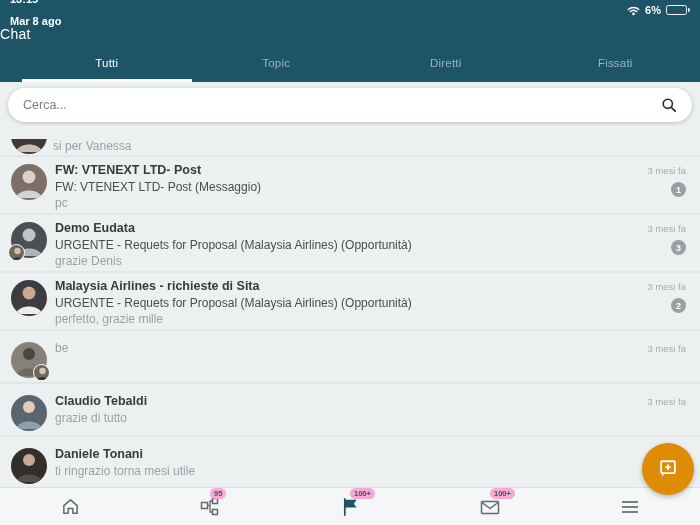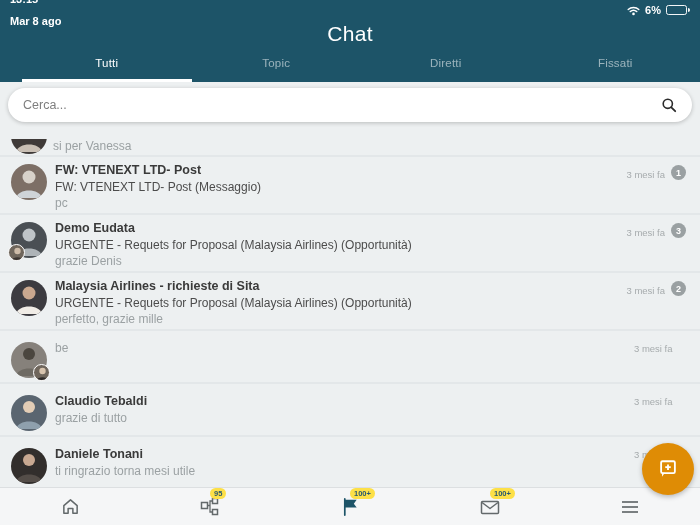--- a/index.html
+++ b/index.html
@@ -14,21 +14,21 @@
   .statusbar {
     height:20px; display:flex; justify-content:space-between; align-items:center;
     padding:0 10px; color:#fff; font-size:11px; font-weight:700;
   }
   .sb-left { display:flex; gap:10px;flex-direction:column; }
   .sb-right { display:flex; align-items:center; gap:5px; }
   .battery { display:flex; align-items:center; }
   .batt-body { width:21px; height:10px; border:1px solid rgba(255,255,255,.95); border-radius:2.5px; padding:1px; }
   .batt-fill { width:3px; height:100%; background:#e7b416; border-radius:1px; }
   .batt-nub { width:2px; height:4px; background:rgba(255,255,255,.95); border-radius:0 2px 2px 0; margin-left:1px; }
-  .app-title { text-align:center; color:#fff; font-size:21px; font-weight:400; letter-spacing:.3px; height:30px; line-height:28px; }
+  .app-title { color:#fff; font-size:14px; font-weight:400; letter-spacing:.3px; height:30px; line-height:28px; }
   .tabs { display:flex; height:32px;margin-left:22px; }
   .tab {
     flex:1; position:relative; text-align:center; color:rgba(255,255,255,.55);
     font-size:11.5px; padding-top:7px; cursor:pointer; letter-spacing:.2px;
   }
   .tab.active { color:#fff; }
   .tab.active::after { content:""; position:absolute; left:0; right:0; bottom:0; height:3px; background:#fff; }
   
   .content { position:absolute; top:82px; left:0; right:0; bottom:0; overflow:hidden; background:#edf0f1; }
   .search-wrap {
@@ -59,41 +59,41 @@
   }
   .avatar .sub svg { border-radius:50%; }
   .r0 .avatar { background:#7d6f66; } .r1 .avatar { background:#4a4f54; }
   .r2 .avatar { background:#3c3b40; } .r3 .avatar { background:#86817b; }
   .r4 .avatar { background:#5a6570; } .r5 .avatar { background:#322e2c; }
   .r6 .avatar { background:#9a948d; } .rp .avatar { background:#3f3a38; }
   .txt { flex:1; min-width:0; padding-left:8px; }
   .title { font-size:12.5px; font-weight:700; color:#3a3a3a; line-height:17px; white-space:nowrap; overflow:hidden; text-overflow:ellipsis; }
   .subtitle { font-size:12px; color:#4c4c4c; line-height:16px; white-space:nowrap; overflow:hidden; text-overflow:ellipsis; }
   .preview { font-size:12px; color:#9ba1a3; line-height:16px; white-space:nowrap; overflow:hidden; text-overflow:ellipsis; }
-  .meta { display:flex; flex-direction:row; align-items:flex-end; gap:6px; padding-top:3px; min-width:52px; }
+  .meta { display:flex; flex-direction:column; align-items:flex-end; gap:6px; padding-top:3px; min-width:52px; }
   .time { font-size:9.5px; color:#a6abad; white-space:nowrap; }
   .badge {
     width:15px; height:15px; border-radius:50%; background:#9aa0a2; color:#fff;
     font-size:9px; font-weight:700; display:flex; align-items:center; justify-content:center;
   }
   
   .fab {
     position:absolute; right:6px; bottom:30px; width:52px; height:52px; border-radius:50%;
     background:#df8c05; z-index:15; display:flex; align-items:center; justify-content:center;
     box-shadow:0 2px 5px rgba(0,0,0,.25); border:none; cursor:pointer;
   }
   
   .navbar {
     position:absolute; left:0; right:0; bottom:0; height:38px; background:#f5f6f7;
     border-top:1px solid #dcdfe1; display:flex; z-index:10;
   }
   .nav-item { flex:1; display:flex; align-items:center; justify-content:center; cursor:pointer; }
   .nav-icon { position:relative; width:22px; height:22px; display:flex; align-items:center; justify-content:center; }
   .nav-badge {
-    position:absolute; top:-8px; left:11px; background:#fde047; color:#2b5a6e;
+    position:absolute; top:-8px; left:11px; background:#f9a8d4; color:#2b5a6e;
     font-size:7.5px; font-weight:700; padding:2px 4px; border-radius:8px; line-height:1;
     white-space:nowrap;
   }
 </style>
 </head>
 <body>
 
 <div class="screen">
 
   <div class="topbar">

